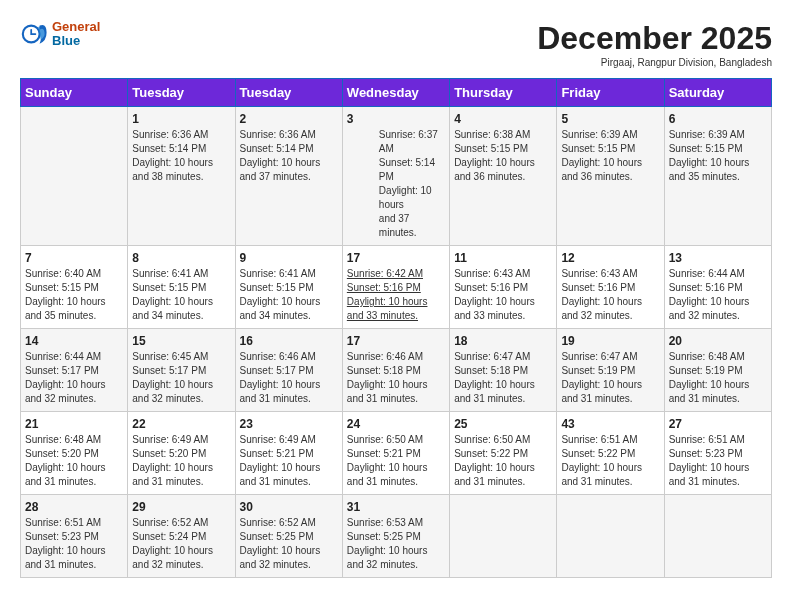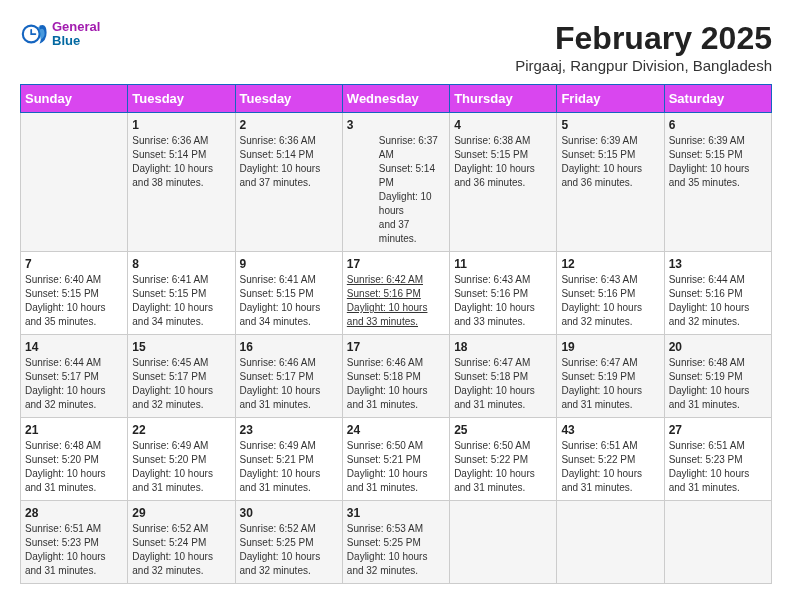--- a/index.html
+++ b/index.html
@@ -20,46 +20,46 @@
       display: flex;
       align-items: center;
     }
     .logo-text {
       display: flex;
       flex-direction: column;
       font-size: 13px;
       font-weight: bold;
       line-height: 1.1;
     }
-    .logo-general { color: #a21caf; }
+    .logo-general { color: #c2410c; }
     .logo-blue { color: #0369a1; }
     .logo-icon {
       width: 28px;
       height: 28px;
       margin-right: 4px;
     }
     .title-block {
       text-align: right;
     }
     .main-title {
       font-size: 32px;
       font-weight: bold;
       color: #222;
     }
     .sub-title {
-      font-size: 15px;
+      font-size: 10px;
       color: #333;
     }
     table {
       width: 100%;
       border-collapse: collapse;
       margin-top: 10px;
     }
     thead tr th {
-      background-color: #d946ef;
+      background-color: #6d28d9;
       color: #fff;
       padding: 6px 4px;
       font-size: 13px;
       font-weight: bold;
       text-align: left;
       border: 1px solid #1565c0;
     }
     tbody tr td {
       vertical-align: top;
       padding: 5px 4px;
@@ -100,21 +100,21 @@
       <path d="M16 14 L16 20 L22 20" stroke="#1565c0" stroke-width="2.5" fill="none" stroke-linecap="round"></path>
       <path d="M26 10 Q34 6 36 16 Q38 26 30 30" fill="#1a7fd4" opacity="0.8"></path>
       <path d="M28 8 Q38 4 38 18 Q38 30 28 34 L30 28 Q36 24 35 18 Q34 10 28 14 Z" fill="#1565c0"></path>
     </svg>
     <div class="logo-text">
       <span class="logo-general">General</span>
       <span class="logo-blue">Blue</span>
     </div>
   </div>
   <div class="title-block">
-    <div class="main-title">February 2025</div>
+    <div class="main-title">December 2025</div>
     <div class="sub-title">Pirgaaj, Rangpur Division, Bangladesh</div>
   </div>
 </div>
 
 <table>
   <thead>
     <tr>
     <th>Sunday</th>
         <th>Tuesday</th>
         <th>Tuesday</th>

